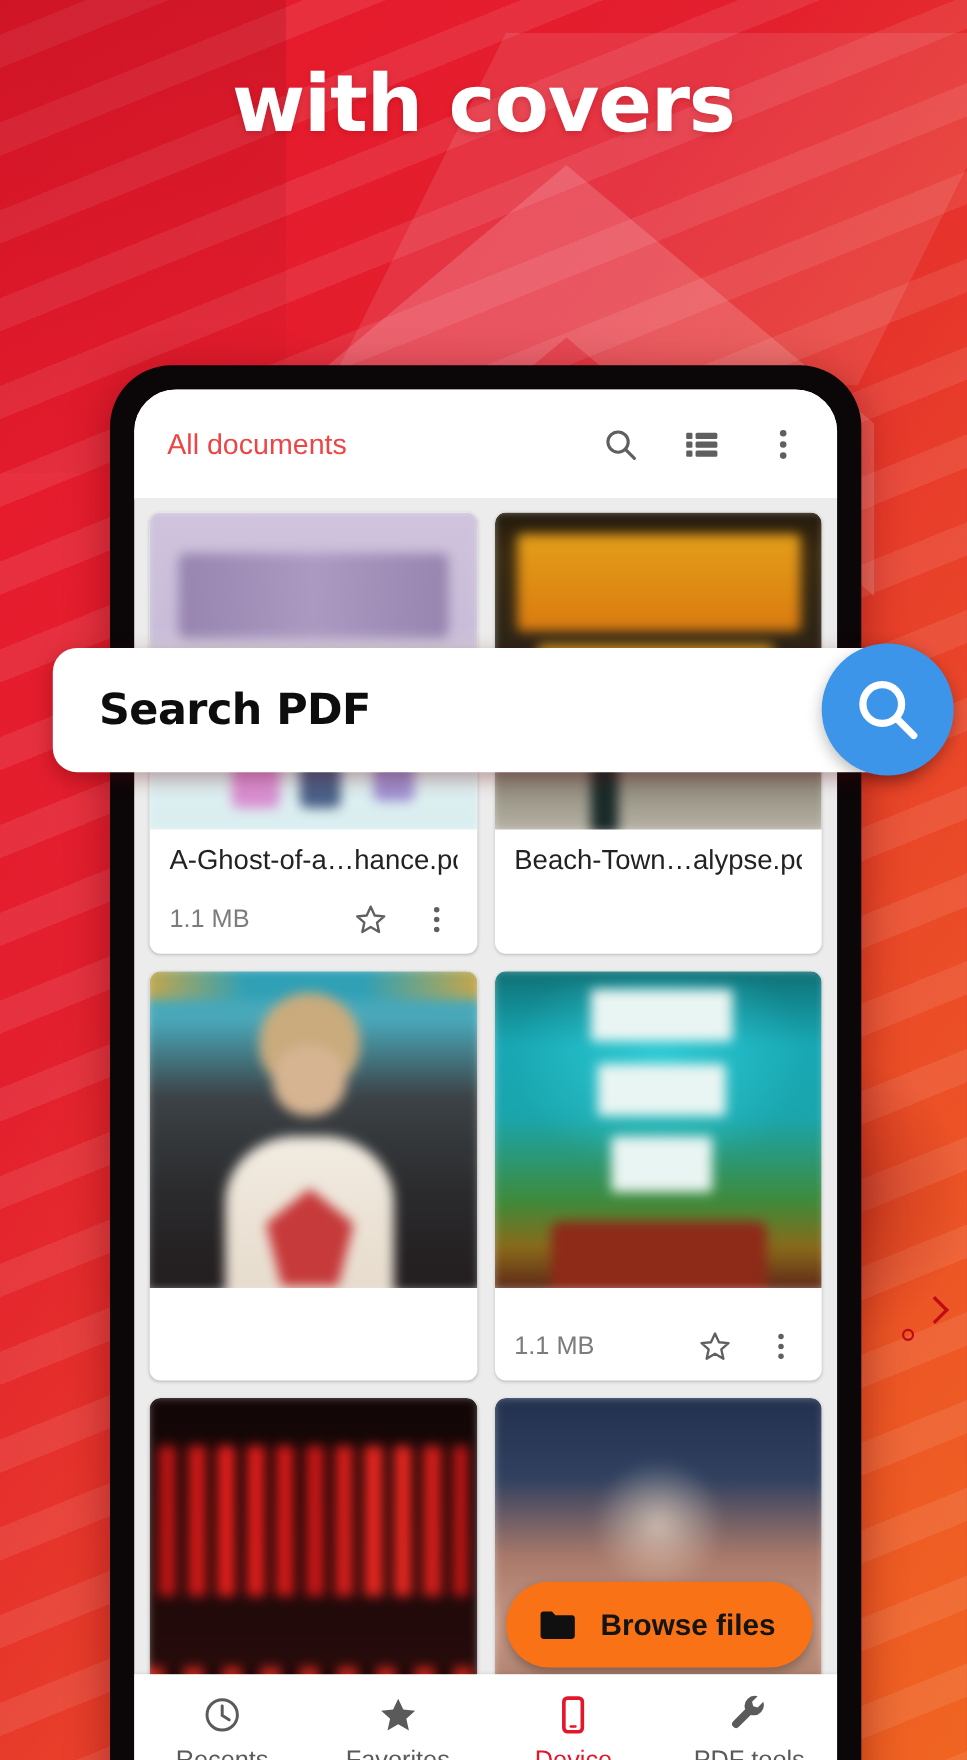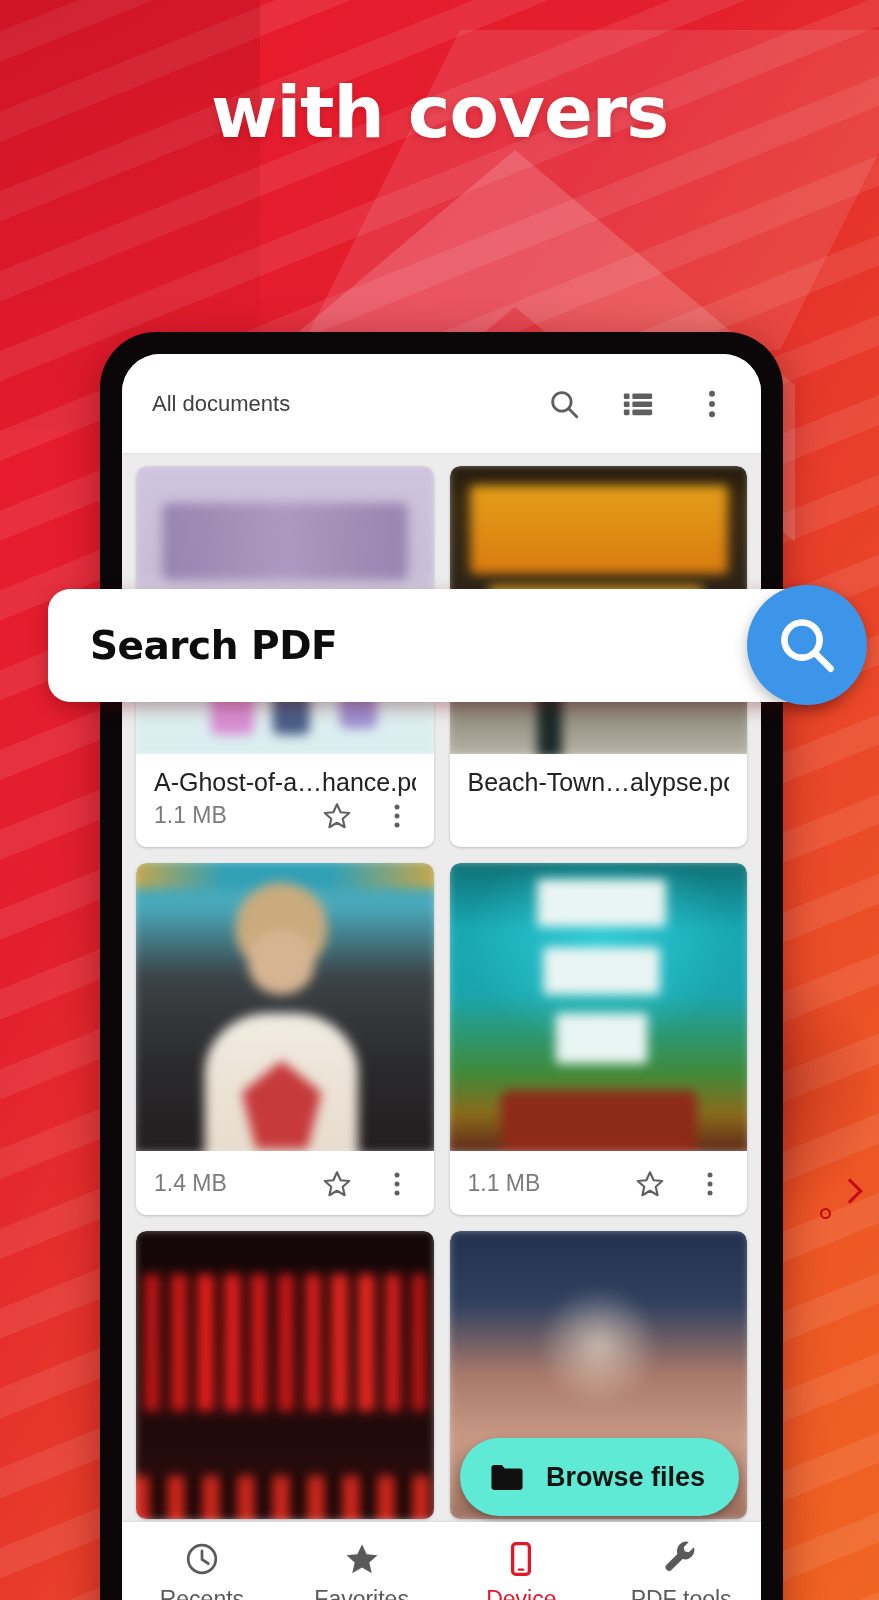--- a/index.html
+++ b/index.html
@@ -62,21 +62,21 @@
   .headline{
     position:absolute; left:0; right:0; top:58px;
     text-align:center; color:#fff;
     font-family:"DejaVu Sans", sans-serif;
     font-weight:bold;
     font-size:72px;
     line-height:1.0;
     letter-spacing:-1px;
     text-shadow:0 2px 6px rgba(120,0,10,0.25);
   }
-  .headline .l2{ display:block; margin-top:18px; }
+  .headline .l2{ display:block; }
 
   
   .phone{
     position:absolute;
     left:100px; top:332px;
     width:683px; height:1300px;
     background:#0b0608;
     border-radius:56px 56px 0 0;
     padding:22px 22px 0 22px;
     box-shadow:0 10px 40px rgba(90,0,10,0.45);
@@ -90,21 +90,21 @@
   }
 
   
   .appbar{
     height:100px; background:#fff;
     display:flex; align-items:center;
     padding:0 26px 0 30px;
     position:relative;
   }
   .appbar-title{
-    font-size:22px; color:#404040; font-weight:400;
+    font-size:26px; color:#ef4444; font-weight:400;
     flex:1; white-space:nowrap;
   }
   .appbar-actions{ display:flex; align-items:center; gap:40px; margin-right:6px;}
   .ic{ width:34px; height:34px; display:block; }
   .ic svg{ display:block; width:100%; height:100%; }
   .appbar-sep{
     position:absolute; left:0; right:0; bottom:0; height:1px;
     background:#e2e2e2;
   }
 
@@ -130,21 +130,21 @@
     filter:blur(5px);
     transform:scale(1.03);
   }
   .thumb-wrap{ height:288px; overflow:hidden; border-radius:10px 10px 0 0; }
   .card-body{ padding:14px 18px 16px 18px; }
   .card-title{
     font-size:25px; color:#222; line-height:1.15;
     white-space:nowrap; overflow:hidden;
   }
   .card-meta{
-    margin-top:4px;
+    margin-top:24px;
     display:flex; align-items:center;
   }
   .card-size{ font-size:23px; color:#7c7c7c; flex:1; }
   .card-actions{ display:flex; align-items:center; gap:30px; margin-right:4px; }
   .ic-sm{ width:30px; height:30px; display:block; }
   .ic-sm svg{ display:block; width:100%; height:100%; }
 
   
   .t-ghost{
     background:linear-gradient(180deg,#cfc3dd 0%, #c8bcd8 38%, #e8eef0 52%, #d8eef0 100%);
@@ -205,21 +205,21 @@
     background:linear-gradient(180deg,#22304e 0%, #30405f 26%, #a9796a 50%, #c89a86 72%, #9b6d5c 100%);
   }
   .t-hand .glow{ position:absolute; left:30%; top:20%; width:40%; height:40%;
     background:radial-gradient(circle, rgba(255,240,220,.6), rgba(255,240,220,0) 70%); }
 
   
   .fab{
     position:absolute;
     right:22px; bottom:116px;
     height:78px;
-    background:#5eead4;
+    background:#f97316;
     border-radius:39px;
     display:flex; align-items:center;
     gap:22px;
     padding:0 34px 0 30px;
     box-shadow:0 4px 10px rgba(0,0,0,0.30);
     z-index:6;
   }
   .fab-label{ font-size:27px; color:#141414; font-weight:bold; white-space:nowrap; }
   .fab-ic{ width:34px; height:28px; display:block; }
 
@@ -373,37 +373,20 @@
         <div class="thumb-wrap">
           <div class="thumb t-devoured">
             <div class="topband"></div>
               <div class="hair"></div>
               <div class="face"></div>
             <div class="dress"></div>
               <div class="crest"></div>
           </div>
         </div>
         <div class="card-body">
-          <div class="card-meta">
-            <div class="card-size">1.4 MB</div>
-            <div class="card-actions">
-              <span class="ic-sm">
-                <svg viewBox="0 0 24 24" fill="none" stroke="#5f5f5f" stroke-width="1.7" stroke-linejoin="round">
-                  <polygon points="12,2.6 14.9,9 21.8,9.6 16.6,14.2 18.1,21 12,17.4 5.9,21 7.4,14.2 2.2,9.6 9.1,9"></polygon>
-                </svg>
-              </span>
-              <span class="ic-sm">
-                <svg viewBox="0 0 24 24">
-                  <circle cx="12" cy="4.8" r="2" fill="#5f5f5f"></circle>
-                    <circle cx="12" cy="12" r="2" fill="#5f5f5f"></circle>
-                    <circle cx="12" cy="19.2" r="2" fill="#5f5f5f"></circle>
-                </svg>
-              </span>
-            </div>
-          </div>
         </div>
       </div>
 
       <div class="card">
         <div class="thumb-wrap">
           <div class="thumb t-letmein">
             <div class="glow"></div>
               <div class="w w1"></div>
               <div class="w w2"></div>
               <div class="w w3"></div>

